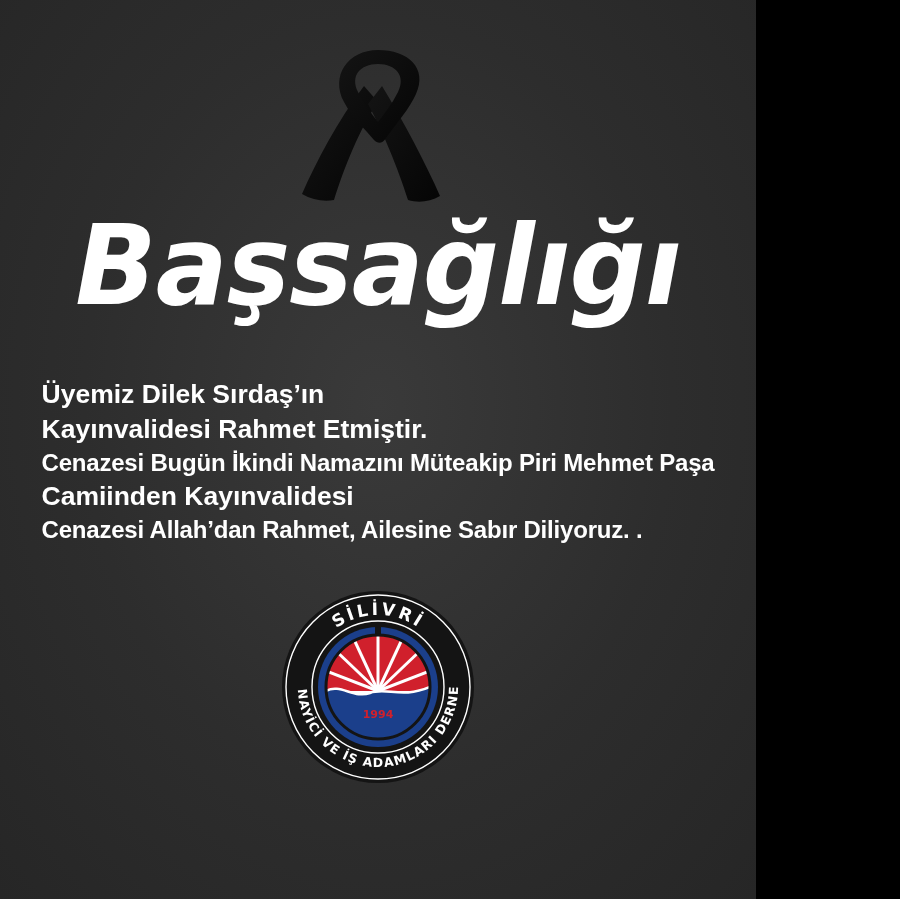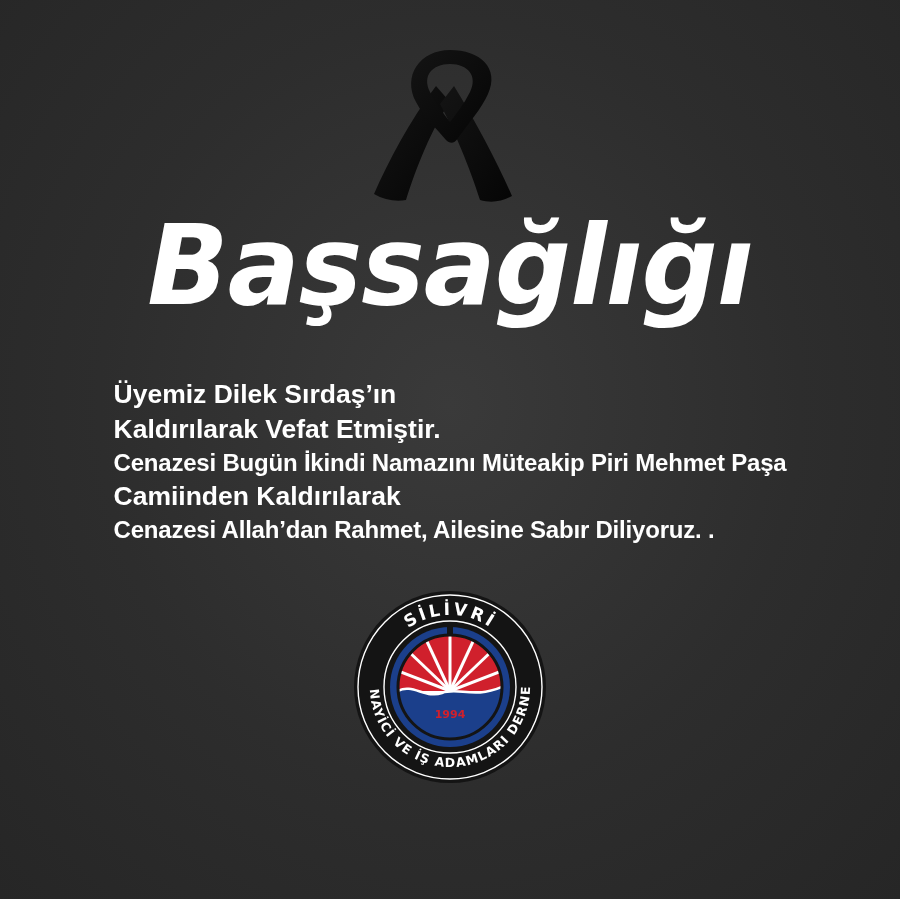--- a/index.html
+++ b/index.html
@@ -9,21 +9,21 @@
     background: #000;
   }
   body {
     width: 900px;
     height: 899px;
     overflow: hidden;
     font-family: "Liberation Sans", sans-serif;
   }
   .card {
     position: relative;
-    width: 900px;
+    width: 756px;
     height: 899px;
     background: #2e2e2e;
     background-image: radial-gradient(ellipse at 50% 45%, #3a3a3a 0%, #2d2d2d 55%, #262626 100%);
     display: flex;
     flex-direction: column;
     align-items: center;
     box-sizing: border-box;
     overflow: hidden;
   }
 
@@ -96,23 +96,23 @@
                C118 82, 132 66, 138 52 C150 26, 130 8, 100 8 Z
                M100 22 C118 22, 128 34, 120 50 C114 62, 106 72, 100 80
                C94 72, 86 62, 80 50 C72 34, 82 22, 100 22 Z" fill="url(#ribGrad)"></path>
     </svg>
   </div>
 
   <div class="headline">Başsağlığı</div>
 
   <div class="message">
     <span class="line">Üyemiz Dilek Sırdaş’ın</span>
-    <span class="line">Kaldırılarak Vefat Etmiştir.</span>
+    <span class="line">Kayınvalidesi Rahmet Etmiştir.</span>
     <span class="line wide">Cenazesi Bugün İkindi Namazını Müteakip Piri Mehmet Paşa</span>
-    <span class="line">Camiinden Kaldırılarak</span>
+    <span class="line">Camiinden Kayınvalidesi</span>
     <span class="line wide">Cenazesi Allah’dan Rahmet, Ailesine Sabır Diliyoruz. .</span>
   </div>
 
   <div class="logo-wrap">
     <svg viewBox="0 0 200 200" width="200" height="200" aria-hidden="true">
       <defs>
         <path id="arcTop" d="M 100,100 m -72,0 a 72,72 0 0 1 144,0" fill="none"></path>
         <path id="arcBottom" d="M 100,100 m -80,0 a 80,80 0 0 0 160,0" fill="none"></path>
         <clipPath id="innerClip">
           <circle cx="100" cy="100" r="52"></circle>

